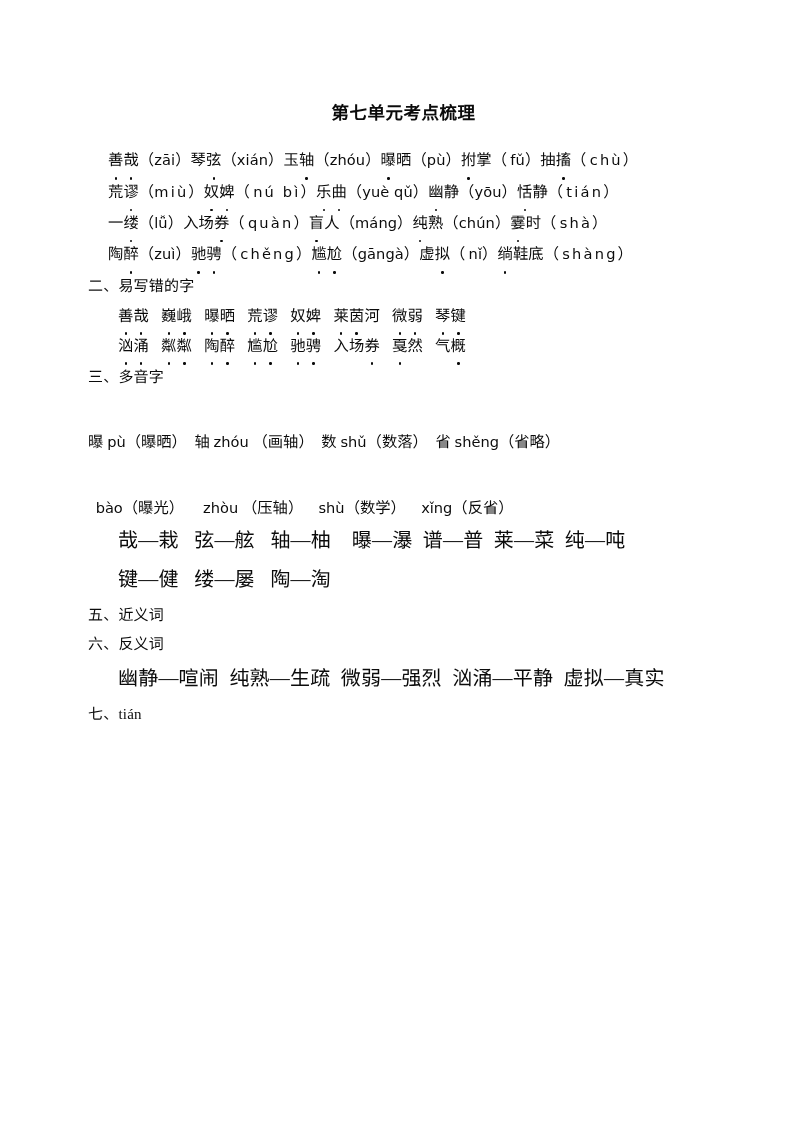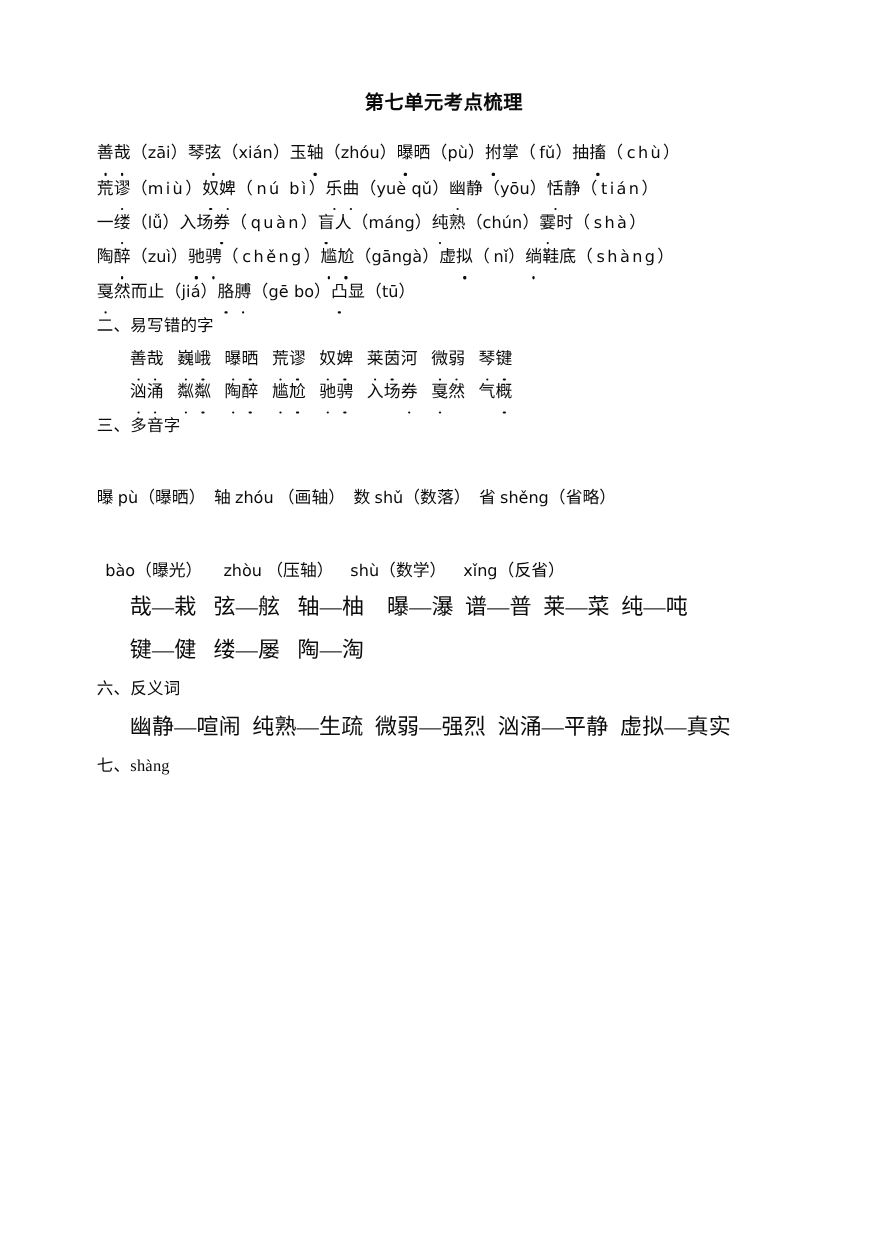--- a/index.html
+++ b/index.html
@@ -15,21 +15,21 @@
     font-family: "Liberation Serif", "DejaVu Serif", serif;
     color: #0b0b0b;
     overflow: hidden;
   }
   .page {
     position: absolute;
     left: 0; top: 0;
     width: 793px;
     height: 900px;
     box-sizing: border-box;
-    padding: 68px 74px 60px 88px;
+    padding: 88px 74px 60px 88px;
   }
   .doc-title {
     text-align: center;
     font-size: 17.5px;
     font-weight: bold;
     letter-spacing: 0.5px;
     margin: 12px 0 18px 0;
     line-height: 1.5;
   }
   .section-heading {
@@ -40,20 +40,21 @@
   }
   .para {
     font-size: 15.3px;
     line-height: 2.0;
     margin: 0;
     letter-spacing: 0.1px;
     text-align: left;
   }
   .para.flow {
     line-height: 2.05;
+    margin-left: 20px;
   }
   .row-indent {
     padding-left: 30px;
   }
   .wordrow {
     font-size: 15.3px;
     line-height: 1.95;
     letter-spacing: 0.2px;
     white-space: pre;
   }
@@ -110,43 +111,41 @@
   </div>
 
   <div class="para flow">
     一<span class="dot">缕</span>（<span class="py">lǚ</span>）入场<span class="dot">券</span>（ <span class="py spaced">quàn</span>）<span class="dot">盲</span>人（<span class="py">máng</span>）<span class="dot">纯</span>熟（<span class="py">chún</span>）<span class="dot">霎</span>时（ <span class="py spaced">shà</span>）
   </div>
 
   <div class="para flow">
     陶<span class="dot">醉</span>（<span class="py">zuì</span>）<span class="dot">驰</span><span class="dot">骋</span>（ <span class="py spaced">chěng</span>）<span class="dot">尴</span><span class="dot">尬</span>（<span class="py">gāngà</span>）虚<span class="dot">拟</span>（ <span class="py">nǐ</span>）<span class="dot">绱</span>鞋底（ <span class="py spaced">shàng</span>）
   </div>
 
-  <div class="para flow">
-    <span class="dot">戛</span>然而止（<span class="py">jiá</span>）<span class="dot">胳</span><span class="dot">膊</span>（<span class="py">gē bo</span>）<span class="dot">凸</span>显（<span class="py">tū</span>）
-  </div>
 
   <div class="section-heading">二、易写错的字</div>
 
   <div class="wordrow row-indent"><span class="dot">善</span><span class="dot">哉</span>   <span class="dot">巍</span><span class="dot">峨</span>   <span class="dot">曝</span><span class="dot">晒</span>   <span class="dot">荒</span><span class="dot">谬</span>   <span class="dot">奴</span><span class="dot">婢</span>   <span class="dot">莱</span><span class="dot">茵</span>河   <span class="dot">微</span><span class="dot">弱</span>   <span class="dot">琴</span><span class="dot">键</span></div>
 
   <div class="wordrow row-indent"><span class="dot">汹</span><span class="dot">涌</span>   <span class="dot">粼</span><span class="dot">粼</span>   <span class="dot">陶</span><span class="dot">醉</span>   <span class="dot">尴</span><span class="dot">尬</span>   <span class="dot">驰</span><span class="dot">骋</span>   入场<span class="dot">券</span>   <span class="dot">戛</span>然   气<span class="dot">概</span></div>
 
   <div class="section-heading">三、多音字</div>
 
   <div class="polyphone-row">曝 <span class="py">pù</span>（曝晒）  轴 <span class="py">zhóu</span> （画轴）  数 <span class="py">shǔ</span>（数落）  省 <span class="py">shěng</span>（省略）</div>
 
   <div class="polyphone-row">  <span class="py">bào</span>（曝光）     <span class="py">zhòu</span> （压轴）    <span class="py">shù</span>（数学）    <span class="py">xǐng</span>（反省）</div>
 
 
   <div class="pairrow row-indent">哉—栽   弦—舷   轴—柚    曝—瀑  谱—普  莱—菜  纯—吨</div>
 
   <div class="pairrow row-indent">键—健   缕—屡   陶—淘</div>
 
+  <div class="section-heading">五、近义词</div>
 
 
 
   <div class="section-heading">六、反义词</div>
 
   <div class="pairrow row-indent">幽静—喧闹  纯熟—生疏  微弱—强烈  汹涌—平静  虚拟—真实</div>
 
-  <div class="section-heading">七、shàng</div>
+  <div class="section-heading">七、tián</div>
 
 </div>
 
 </body></html>

